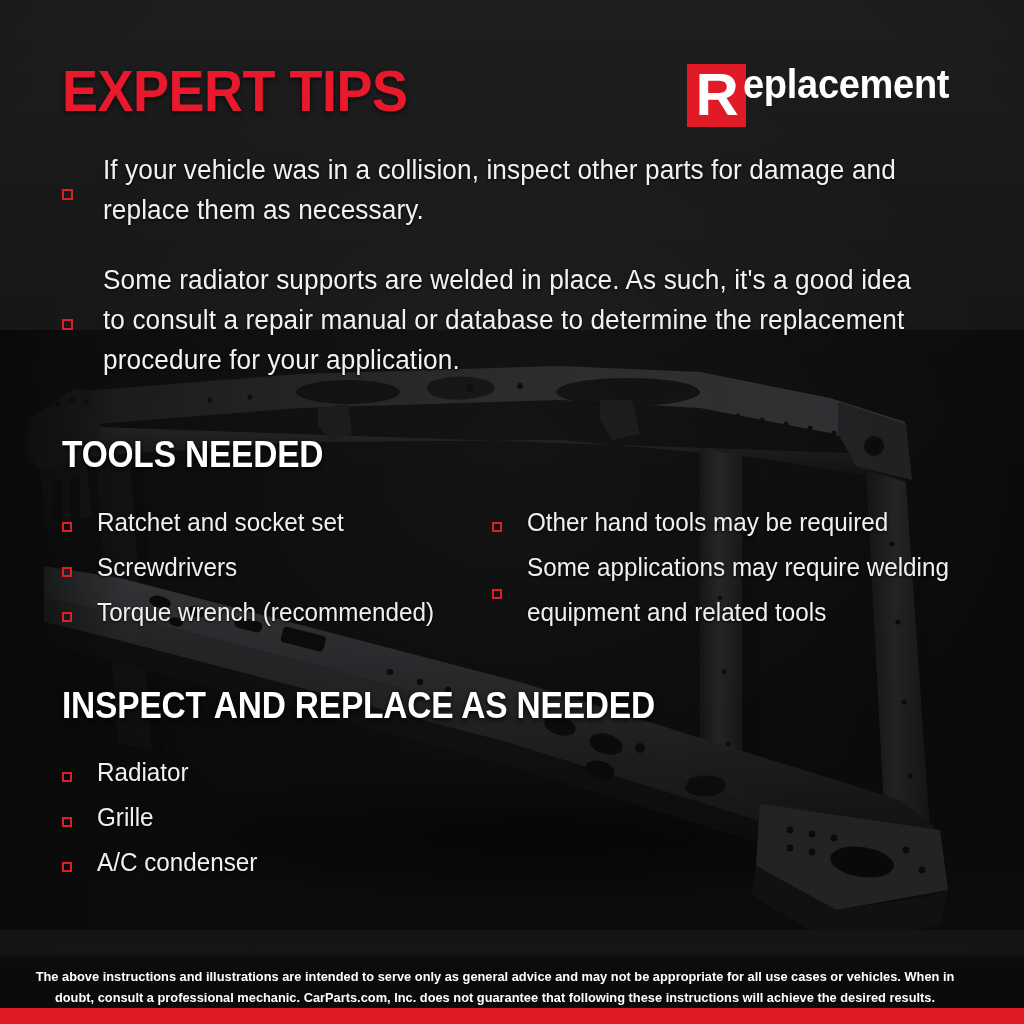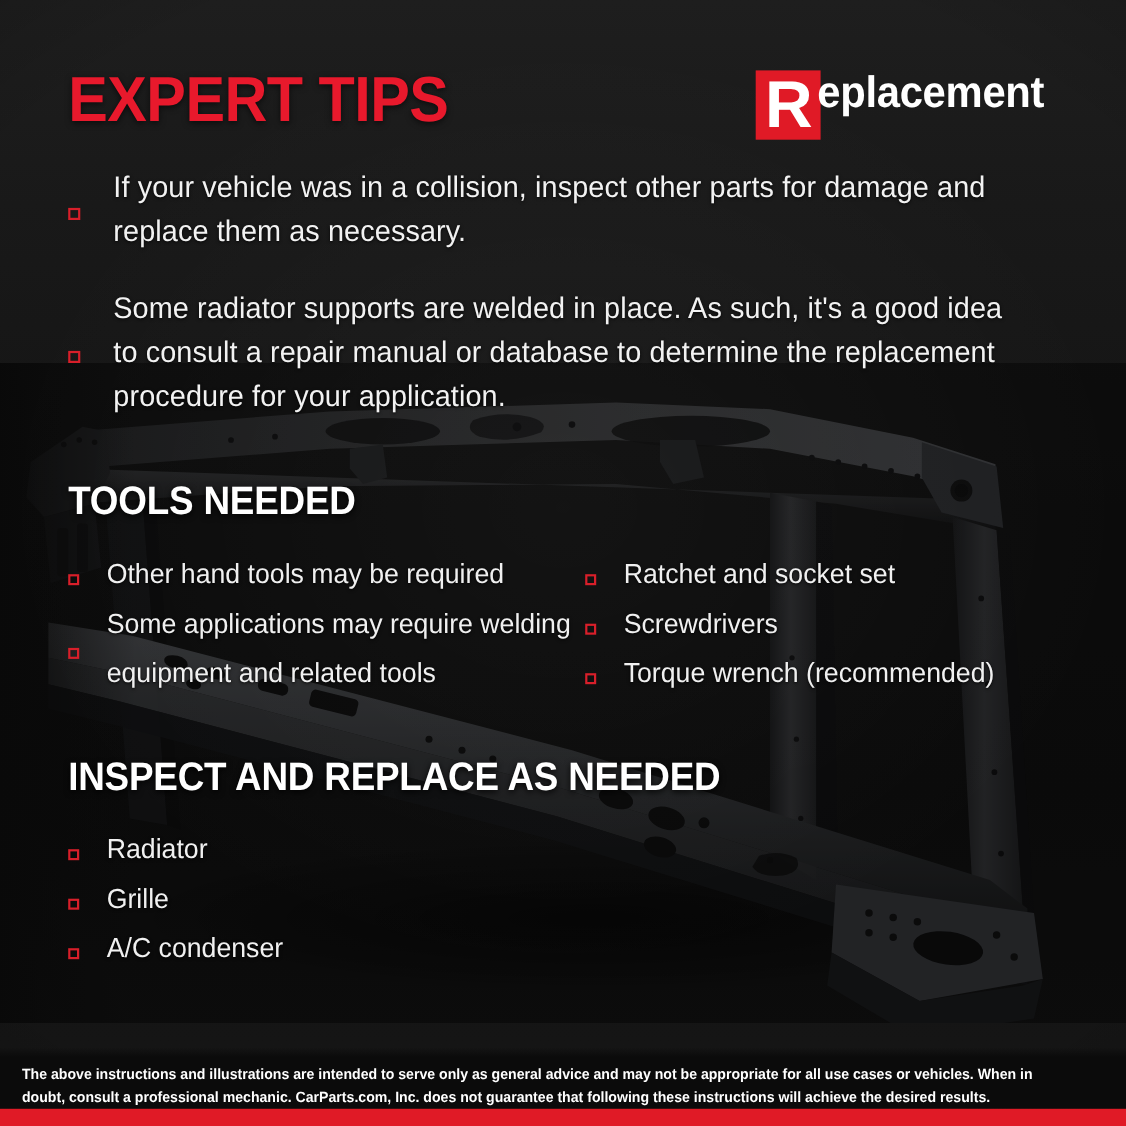--- a/index.html
+++ b/index.html
@@ -133,20 +133,21 @@
 
   
   #inspect-head { position:absolute; left:62px; top:688px; }
   #inspect-list { position:absolute; left:62px; top:750px; width:600px; }
 
   
   #footer {
     position:absolute; left:0; bottom:16px; width:100%;
     padding:14px 4px 0 20px;
     background:linear-gradient(180deg, rgba(10,10,10,0.0) 0%, #0b0b0b 16%, #0b0b0b 100%);
+    text-align:center;
   }
   #footer-text {
     color:#ffffff;
     font-family:"Liberation Sans Narrow","Liberation Sans", sans-serif;
     font-weight:bold;
     font-size:13.5px;
     line-height:21px;
     letter-spacing:0px;
     transform:scaleX(0.95);
     transform-origin:left top;
@@ -321,42 +322,42 @@
       </div>
       <div class="bullet-row">
         <span class="sq"></span>
         <span class="body-text">Some radiator supports are welded in place. As such, it's a good idea to consult a repair manual or database to determine the replacement procedure for your application.</span>
       </div>
     </div>
 
     <div id="tools-head" class="sec-head">TOOLS NEEDED</div>
 
     <div id="tools-cols">
+      <div id="tools-left">
+        <div class="bullet-row">
+          <span class="sq small"></span>
+          <span class="list-text">Ratchet and socket set</span>
+        </div>
+        <div class="bullet-row">
+          <span class="sq small"></span>
+          <span class="list-text">Screwdrivers</span>
+        </div>
+        <div class="bullet-row">
+          <span class="sq small"></span>
+          <span class="list-text">Torque wrench (recommended)</span>
+        </div>
+      </div>
       <div id="tools-right">
         <div class="bullet-row">
           <span class="sq small"></span>
           <span class="list-text">Other hand tools may be required</span>
         </div>
         <div class="bullet-row">
           <span class="sq small"></span>
           <span class="list-text">Some applications may require welding equipment and related tools</span>
-        </div>
-      </div>
-      <div id="tools-left">
-        <div class="bullet-row">
-          <span class="sq small"></span>
-          <span class="list-text">Ratchet and socket set</span>
-        </div>
-        <div class="bullet-row">
-          <span class="sq small"></span>
-          <span class="list-text">Screwdrivers</span>
-        </div>
-        <div class="bullet-row">
-          <span class="sq small"></span>
-          <span class="list-text">Torque wrench (recommended)</span>
         </div>
       </div>
     </div>
 
     <div id="inspect-head" class="sec-head">INSPECT AND REPLACE AS NEEDED</div>
 
     <div id="inspect-list">
       <div class="bullet-row">
         <span class="sq small"></span>
         <span class="list-text">Radiator</span>

